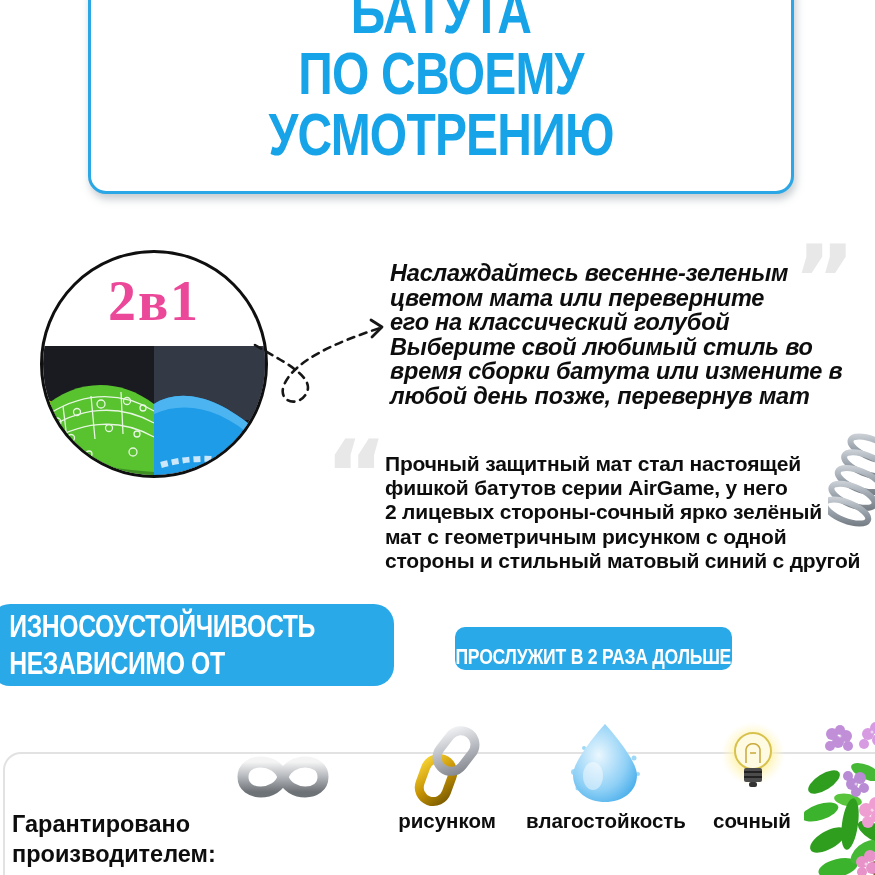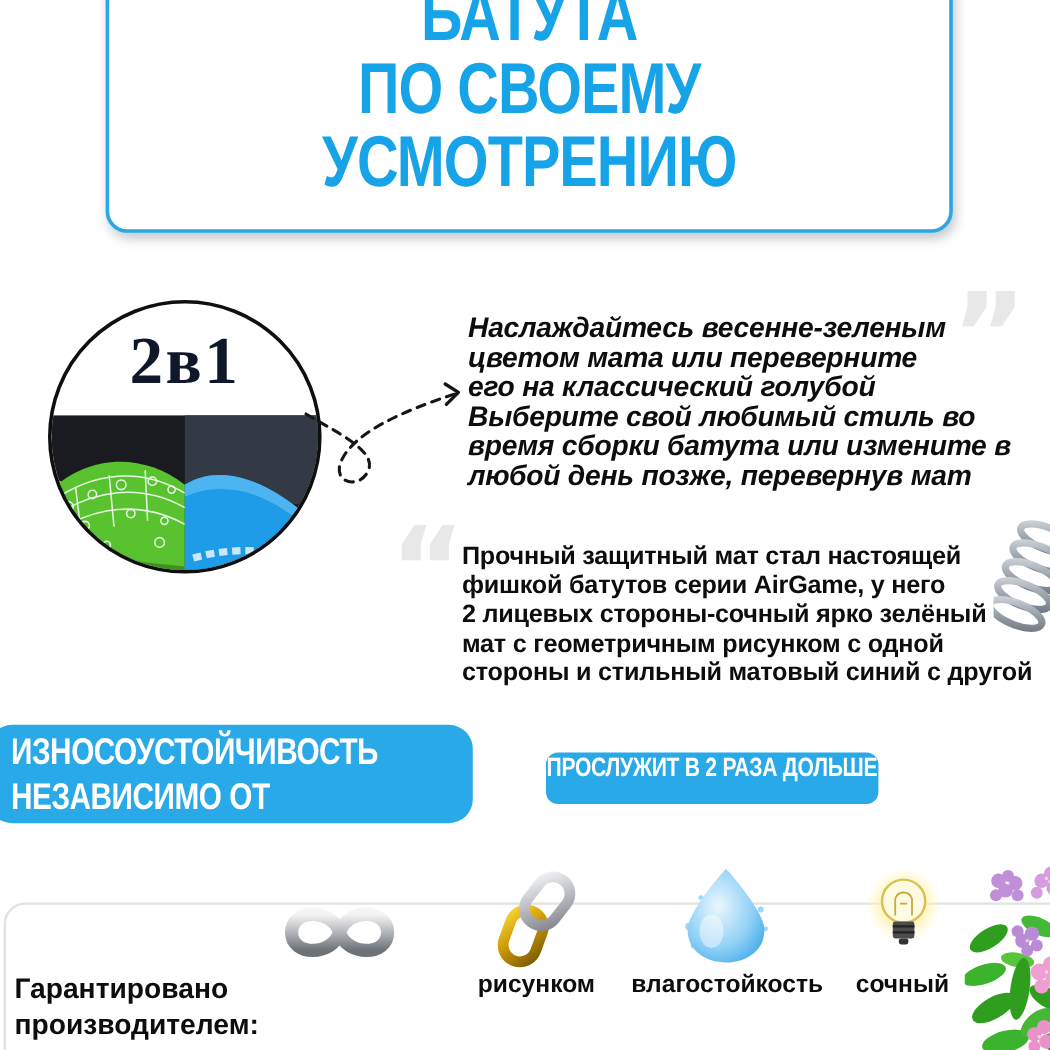--- a/index.html
+++ b/index.html
@@ -20,21 +20,21 @@
     margin-bottom:26px;letter-spacing:-1px;
   }
   
   .badge-circle{
     position:absolute;left:40px;top:250px;width:222px;height:222px;
     border:3px solid #0f0f0f;border-radius:50%;background:#ffffff;overflow:hidden;
   }
   .badge-label{
     position:absolute;top:16px;left:0;right:0;text-align:center;
     font-family:"Liberation Serif",serif;font-weight:bold;font-size:56px;
-    color:#0f172a;letter-spacing:2px;
+    color:#ec4899;letter-spacing:2px;
   }
   .badge-photo{position:absolute;left:0;top:93px;width:222px;height:129px;}
   
   .dashed-arrow{position:absolute;left:240px;top:293px;width:160px;height:128px;}
   
   .quote{
     position:absolute;font-size:95px;line-height:95px;font-weight:bold;
     color:#e8e8e8;font-family:"DejaVu Sans",sans-serif;
   }
   .quote-close{left:793px;top:233px;}
@@ -49,21 +49,21 @@
   .banner-big{
     position:absolute;left:-10px;top:604px;width:404px;height:82px;
     background:#2aa9e8;border-radius:20px;display:flex;align-items:center;
   }
   .banner-big-text{
     padding-left:24px;color:#ffffff;font-weight:bold;font-size:31px;line-height:37px;
     white-space:pre-line;transform:scaleX(.80);transform-origin:0 50%;letter-spacing:-0.5px;
   }
   .banner-small{
     position:absolute;left:455px;top:627px;width:277px;height:43px;
-    background:#2aa9e8;border-radius:10px;display:flex;align-items:flex-start;justify-content:center;
+    background:#2aa9e8;border-radius:10px;display:flex;align-items:flex-end;justify-content:center;
   }
   .banner-small-text{
     color:#ffffff;font-weight:bold;font-size:22px;white-space:nowrap;
     transform:scaleX(.80);transform-origin:50% 50%;letter-spacing:-0.3px;
   }
   
   .bottom-panel{
     position:absolute;left:3px;top:752px;width:905px;height:150px;
     background:#ffffff;border:2px solid #e2e2e2;border-radius:18px;
   }

